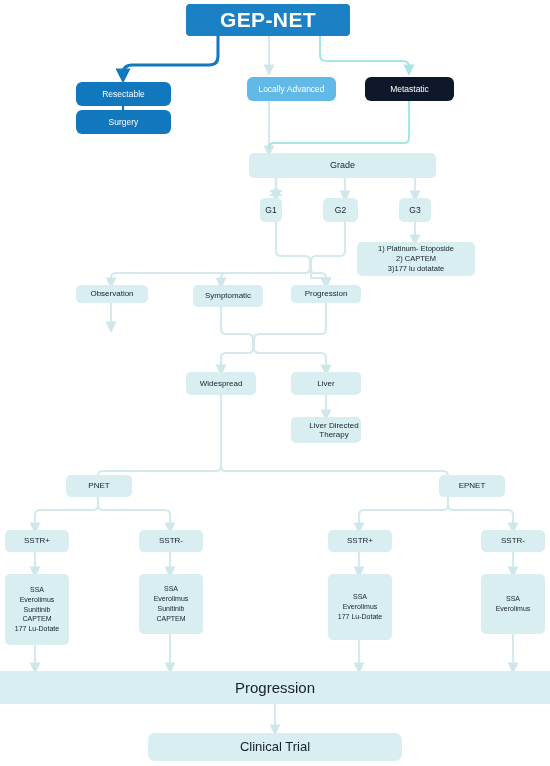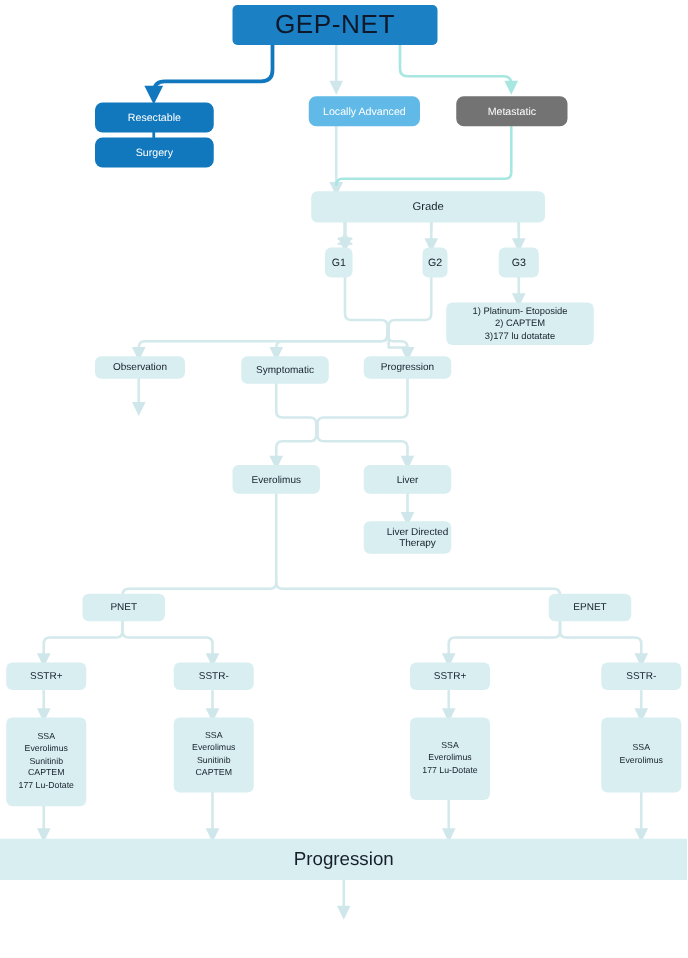--- a/index.html
+++ b/index.html
@@ -23,24 +23,24 @@
     white-space:pre-line;
     z-index:2;
   }
   
   .pale{background:#d8eef1;color:#17202a;font-size:8px;}
   
   .darkblue{background:#1178be;color:#ffffff;font-size:8.5px;border-radius:6px;}
   
   .skyblue{background:#61b9e8;color:#ffffff;font-size:8.5px;border-radius:6px;}
   
-  .turq{background:#737373;color:#ffffff;font-size:8.5px;border-radius:6px;}
+  .turq{background:#0f172a;color:#ffffff;font-size:8.5px;border-radius:6px;}
   .title{
-    background:#1b81c4;color:#0f172a;
-    font-size:21px;font-weight:400;border-radius:4px;letter-spacing:.4px;
+    background:#1b81c4;color:#ffffff;
+    font-size:21px;font-weight:700;border-radius:4px;letter-spacing:.4px;
   }
   .bigband{background:#d8eef1;color:#17202a;font-size:15px;border-radius:0;}
   .clinical{background:#d8eef1;color:#17202a;font-size:13px;border-radius:7px;}
   .g3box{font-size:7.5px;line-height:1.32;}
   .drug{font-size:7px;line-height:1.42;}
 </style>
 </head>
 <body>
 
 <div id="canvas">
@@ -134,36 +134,36 @@
   <div class="node darkblue" style="left:76px;top:110px;width:95px;height:24px;">Surgery</div>
 
   <div class="node skyblue" style="left:225px;top:77px;width:89px;height:24px;margin-left:22px;">Locally Advanced</div>
 
   <div class="node turq" style="left:365px;top:77px;width:89px;height:24px;">Metastatic</div>
 
   <div class="node pale" style="left:249px;top:153px;width:187px;height:25px;font-size:9px;">Grade</div>
 
   <div class="node pale" style="left:260px;top:198px;width:22px;height:24px;font-size:8.5px;">G1</div>
 
-  <div class="node pale" style="left:338px;top:198px;width:20px;height:24px;font-size:8.5px;">G2</div>
+  <div class="node pale" style="left:323px;top:198px;width:35px;height:24px;font-size:8.5px;">G2</div>
 
   <div class="node pale" style="left:399px;top:198px;width:32px;height:24px;font-size:8.5px;">G3</div>
 
   <div class="node pale g3box" style="left:357px;top:242px;width:118px;height:34px;">1) Platinum- Etoposide
 2) CAPTEM
 3)177 lu dotatate</div>
 
   <div class="node pale" style="left:76px;top:285px;width:72px;height:18px;">Observation</div>
 
   <div class="node pale" style="left:193px;top:285px;width:70px;height:22px;">Symptomatic</div>
 
   <div class="node pale" style="left:291px;top:285px;width:70px;height:18px;">Progression</div>
 
 
-  <div class="node pale" style="left:186px;top:372px;width:70px;height:23px;">Everolimus</div>
+  <div class="node pale" style="left:186px;top:372px;width:70px;height:23px;">Widespread</div>
 
   <div class="node pale" style="left:291px;top:372px;width:70px;height:23px;">Liver</div>
 
   <div class="node pale" style="left:291px;top:417px;width:70px;height:26px;padding-left:16px;">Liver Directed
 Therapy</div>
 
   <div class="node pale" style="left:66px;top:475px;width:66px;height:22px;">PNET</div>
 
   <div class="node pale" style="left:439px;top:475px;width:66px;height:22px;">EPNET</div>
 
@@ -188,14 +188,15 @@
 
   <div class="node pale drug" style="left:328px;top:574px;width:64px;height:66px;">SSA
 Everolimus
 177 Lu-Dotate</div>
 
   <div class="node pale drug" style="left:481px;top:574px;width:64px;height:60px;">SSA
 Everolimus</div>
 
   <div class="node bigband" style="left:0px;top:671px;width:550px;height:33px;">Progression</div>
 
+  <div class="node clinical" style="left:148px;top:733px;width:254px;height:28px;">Clinical Trial</div>
 
 </div>
 
 </body></html>

